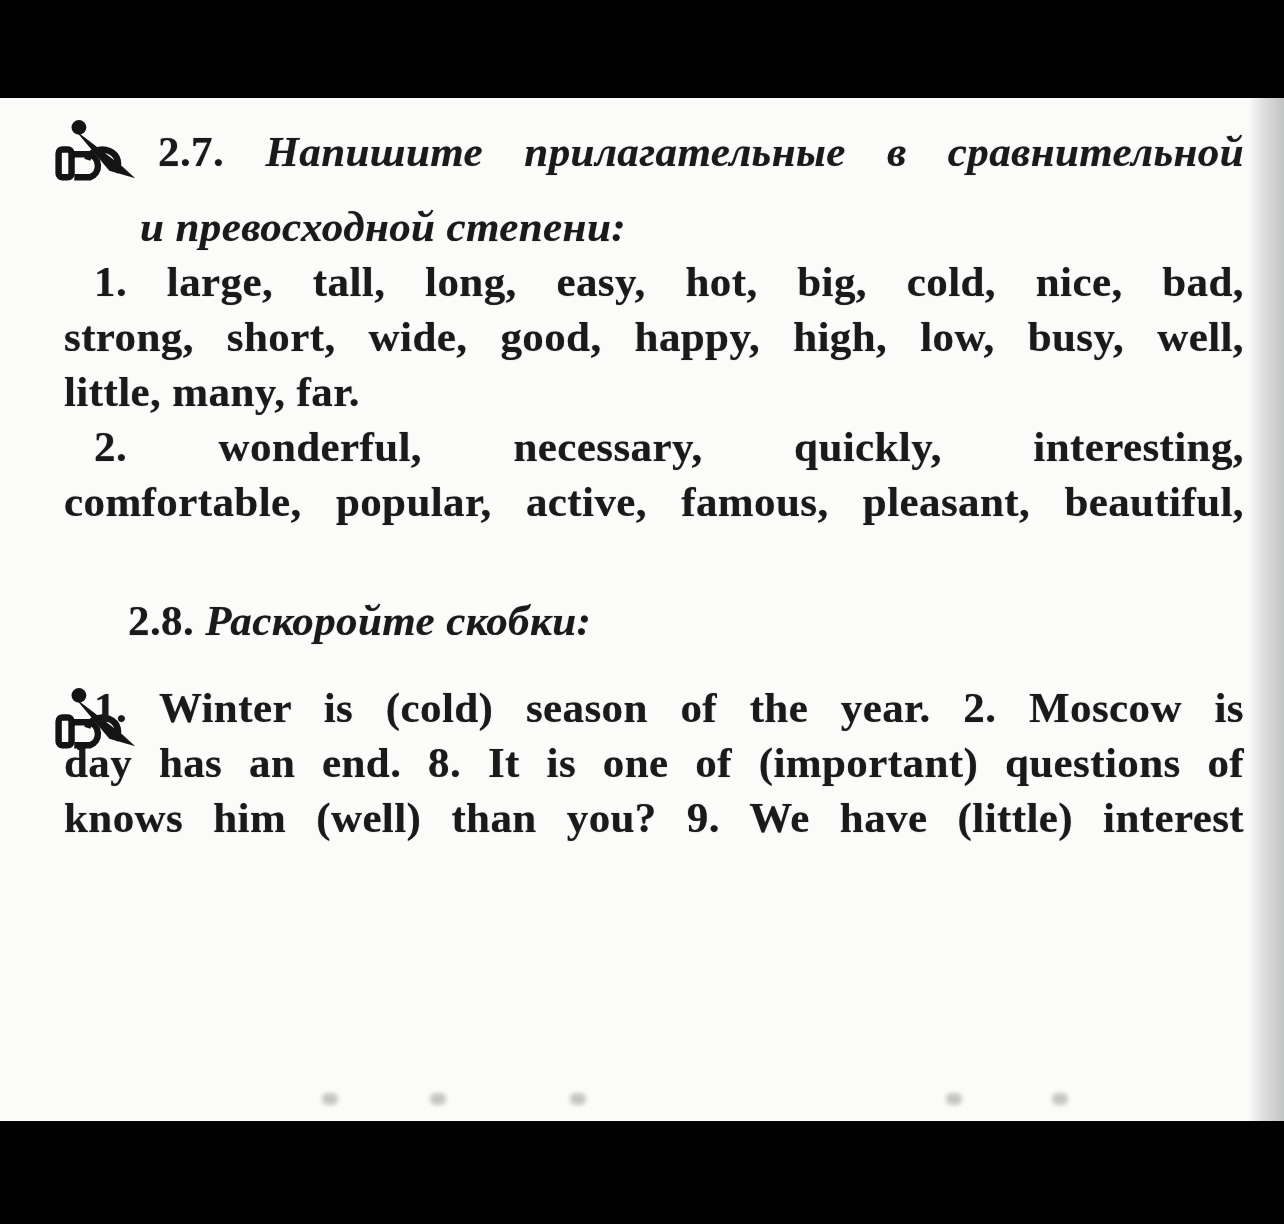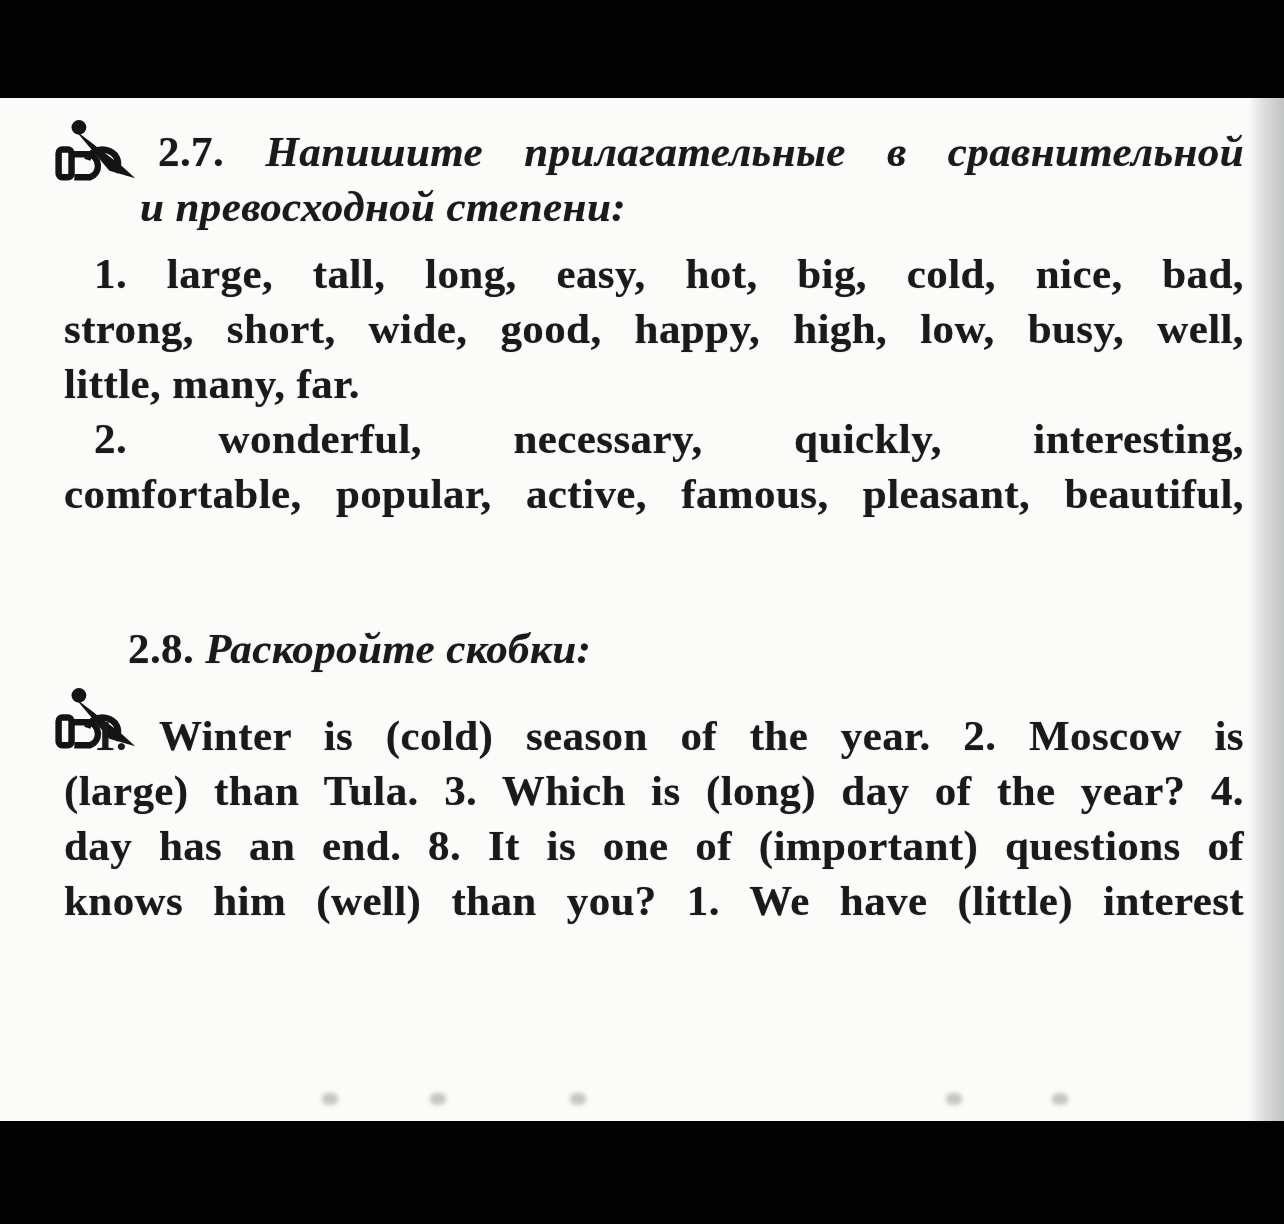--- a/index.html
+++ b/index.html
@@ -29,24 +29,24 @@
     font-size:43px;
     font-weight:700;
     line-height:55px;
     letter-spacing:0.4px;
     text-shadow:0 0 1px rgba(25,25,25,0.55);
   }
   .line{white-space:normal;}
   .jl{text-align:justify;text-align-last:justify;}
   .indent{padding-left:30px;}
   .heading-line1-27{margin-top:26px;padding-left:94px;font-style:italic;}
-  .heading-line2-27{padding-left:76px;font-style:italic;}
-  .heading-28{margin-top:100px;padding-left:64px;font-style:italic;}
+  .heading-line2-27{padding-left:76px;font-style:italic;margin-top:20px;}
+  .heading-28{margin-top:64px;padding-left:64px;font-style:italic;}
   .hnum{font-style:normal;font-weight:700;}
-  .para-1{margin-top:12px;}
+  .para-1{}
   .para-2{}
   .para-3{margin-top:32px;}
   .hand-icon{position:absolute;width:96px;height:80px;}
   .hand-icon-27{left:54px;top:18px;}
   .hand-icon-28{left:54px;top:586px;}
   .speck{
     position:absolute;height:12px;width:16px;border-radius:40%;
     background:#c6c6c4;filter:blur(2px);
   }
 </style>
@@ -90,23 +90,22 @@
 
       <div class="para-2">
         <div class="line jl indent">2. wonderful, necessary, quickly, interesting,</div>
         <div class="line jl">comfortable, popular, active, famous, pleasant, beautiful,</div>
       </div>
 
       <div class="line heading-28"><span class="hnum">2.8.</span><span> </span><span>Раскоройте скобки:</span></div>
 
       <div class="para-3">
         <div class="line jl indent">1. Winter is (cold) season of the year. 2. Moscow is</div>
-        <div class="line jl">(large) than Tula. 3. Which is (long) day of the year? 4.</div>
         <div class="line jl">day has an end. 8. It is one of (important) questions of</div>
-        <div class="line jl">knows him (well) than you? 1. We have (little) interest</div>
+        <div class="line jl">knows him (well) than you? 9. We have (little) interest</div>
       </div>
 
     </div>
 
     <div class="speck" style="left:322px;top:995px;"></div>
     <div class="speck" style="left:430px;top:995px;"></div>
     <div class="speck" style="left:570px;top:995px;"></div>
     <div class="speck" style="left:946px;top:995px;"></div>
     <div class="speck" style="left:1052px;top:995px;"></div>
 

